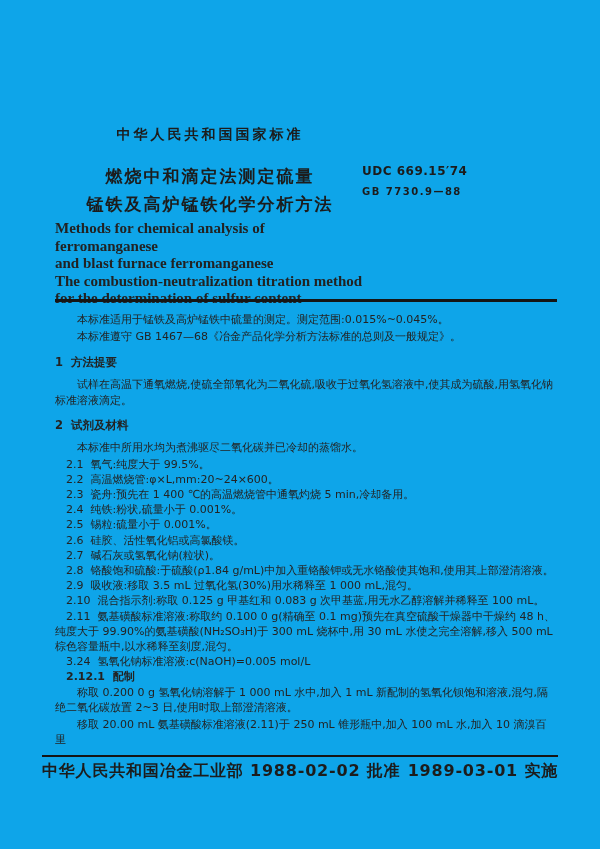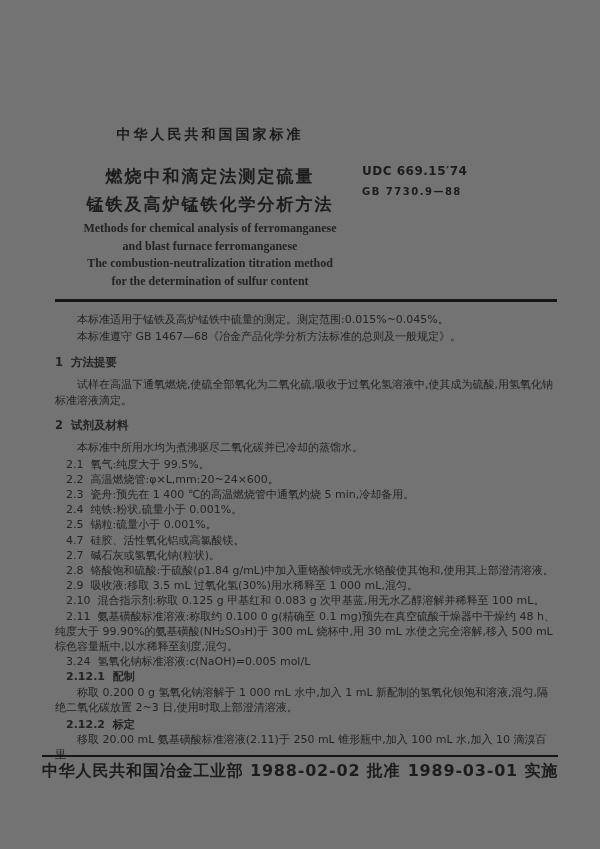--- a/index.html
+++ b/index.html
@@ -1,20 +1,20 @@
 <!DOCTYPE html>
 <html><head>
 <meta charset="utf-8">
 <style>
   html,body{margin:0;padding:0;background:#e8e8e8;}
   .page{
     position:relative;
     width:600px;height:849px;
     margin:0 auto;
-    background:#737373;
+    background:#0ea5e9;
     color:#1c1c1c;
     font-family:"DejaVu Sans",sans-serif;
     overflow:hidden;
     box-sizing:border-box;
   }
   
   .national{
     position:absolute;top:126px;left:55px;width:310px;
     text-align:center;font-size:14px;font-weight:bold;letter-spacing:3px;
   }
@@ -25,23 +25,23 @@
     font-size:17px;font-weight:bold;letter-spacing:2px;line-height:28px;
   }
   .codes{
     position:absolute;top:164px;left:362px;width:200px;
     font-size:12px;font-weight:bold;letter-spacing:0.5px;
   }
   .udc-line1{line-height:14px;}
   .udc-line2{line-height:14px;padding-left:17px;}
   .gb-code{margin-top:8px;font-size:10px;letter-spacing:1.5px;}
   .english{
-    position:absolute;top:220px;left:55px;width:310px;text-align:center;
+    position:absolute;top:220px;left:55px;width:310px;text-align:left;
     font-family:"Liberation Serif","DejaVu Serif",serif;
-    font-weight:bold;font-size:12px;line-height:17.5px;color:#222;
+    font-weight:bold;font-size:15px;line-height:17.5px;color:#222;
   }
   
   .rule{position:absolute;background:#151515;}
   .top-rule{top:299px;left:55px;width:502px;height:2.5px;}
   .bottom-rule{top:755px;left:42px;width:516px;height:2px;}
   
   .body-content{
     position:absolute;top:311px;left:55px;width:501px;
     font-size:11px;color:#232323;
   }
@@ -89,30 +89,29 @@
       <div class="blk intro">本标准遵守 GB 1467—68《冶金产品化学分析方法标准的总则及一般规定》。</div>
       <div class="blk h">1  方法提要</div>
       <div class="blk p">试样在高温下通氧燃烧,使硫全部氧化为二氧化硫,吸收于过氧化氢溶液中,使其成为硫酸,用氢氧化钠标准溶液滴定。</div>
       <div class="blk h">2  试剂及材料</div>
       <div class="blk p">本标准中所用水均为煮沸驱尽二氧化碳并已冷却的蒸馏水。</div>
       <div class="blk i">2.1  氧气:纯度大于 99.5%。</div>
       <div class="blk i">2.2  高温燃烧管:φ×L,mm:20~24×600。</div>
       <div class="blk i">2.3  瓷舟:预先在 1 400 ℃的高温燃烧管中通氧灼烧 5 min,冷却备用。</div>
       <div class="blk i">2.4  纯铁:粉状,硫量小于 0.001%。</div>
       <div class="blk i">2.5  锡粒:硫量小于 0.001%。</div>
-      <div class="blk i">4.7  硅胶、活性氧化铝或高氯酸镁。</div>
+      <div class="blk i">2.6  硅胶、活性氧化铝或高氯酸镁。</div>
       <div class="blk i">2.7  碱石灰或氢氧化钠(粒状)。</div>
       <div class="blk i">2.8  铬酸饱和硫酸:于硫酸(ρ1.84 g/mL)中加入重铬酸钾或无水铬酸使其饱和,使用其上部澄清溶液。</div>
       <div class="blk i">2.9  吸收液:移取 3.5 mL 过氧化氢(30%)用水稀释至 1 000 mL,混匀。</div>
       <div class="blk i">2.10  混合指示剂:称取 0.125 g 甲基红和 0.083 g 次甲基蓝,用无水乙醇溶解并稀释至 100 mL。</div>
       <div class="blk i">2.11  氨基磺酸标准溶液:称取约 0.100 0 g(精确至 0.1 mg)预先在真空硫酸干燥器中干燥约 48 h、纯度大于 99.90%的氨基磺酸(NH₂SO₃H)于 300 mL 烧杯中,用 30 mL 水使之完全溶解,移入 500 mL 棕色容量瓶中,以水稀释至刻度,混匀。</div>
       <div class="blk i">3.24  氢氧化钠标准溶液:c(NaOH)=0.005 mol/L</div>
       <div class="blk sh">2.12.1  配制</div>
       <div class="blk p">称取 0.200 0 g 氢氧化钠溶解于 1 000 mL 水中,加入 1 mL 新配制的氢氧化钡饱和溶液,混匀,隔绝二氧化碳放置 2~3 日,使用时取上部澄清溶液。</div>
-      <div class="blk sh">2.12.2  标定</div>
       <div class="blk p">移取 20.00 mL 氨基磺酸标准溶液(2.11)于 250 mL 锥形瓶中,加入 100 mL 水,加入 10 滴溴百里</div>
     </div>
 
   <div class="rule bottom-rule"></div>
 
   <div class="footer">
     <span>中华人民共和国冶金工业部 1988-02-02 批准</span>
     <span>1989-03-01 实施</span>
   </div>
 

